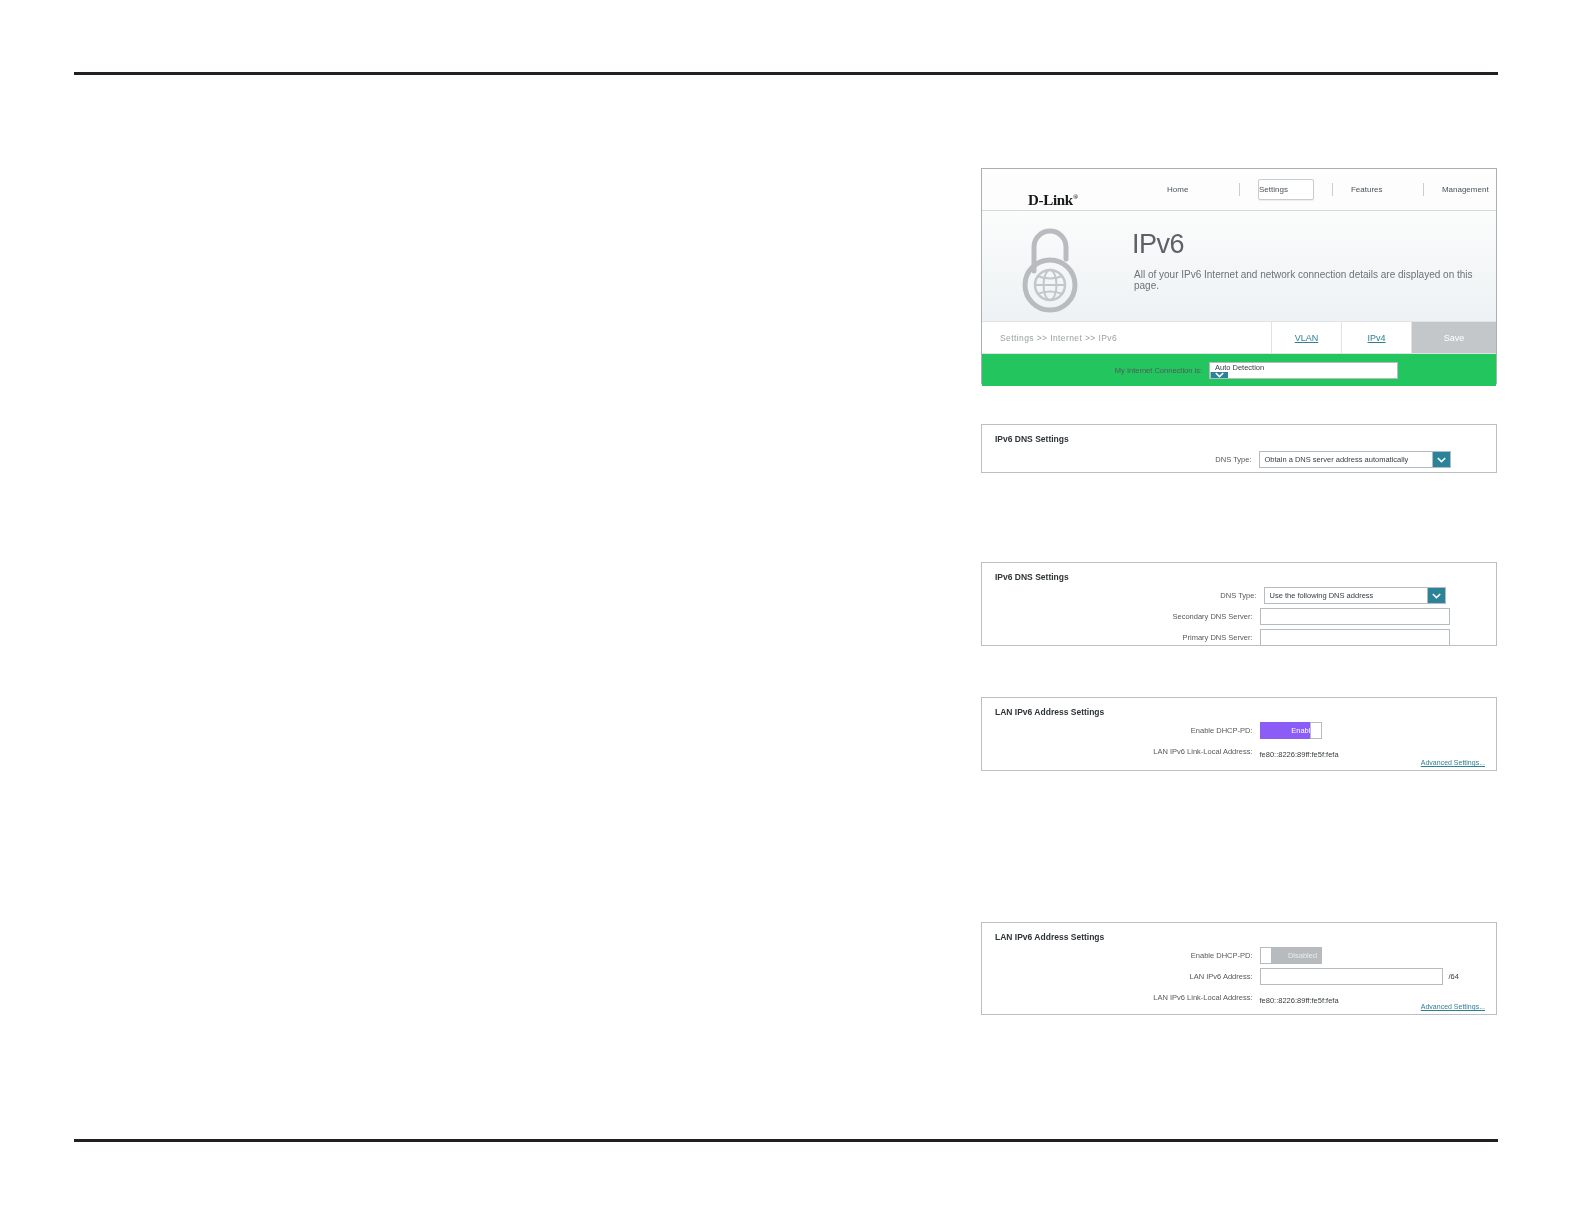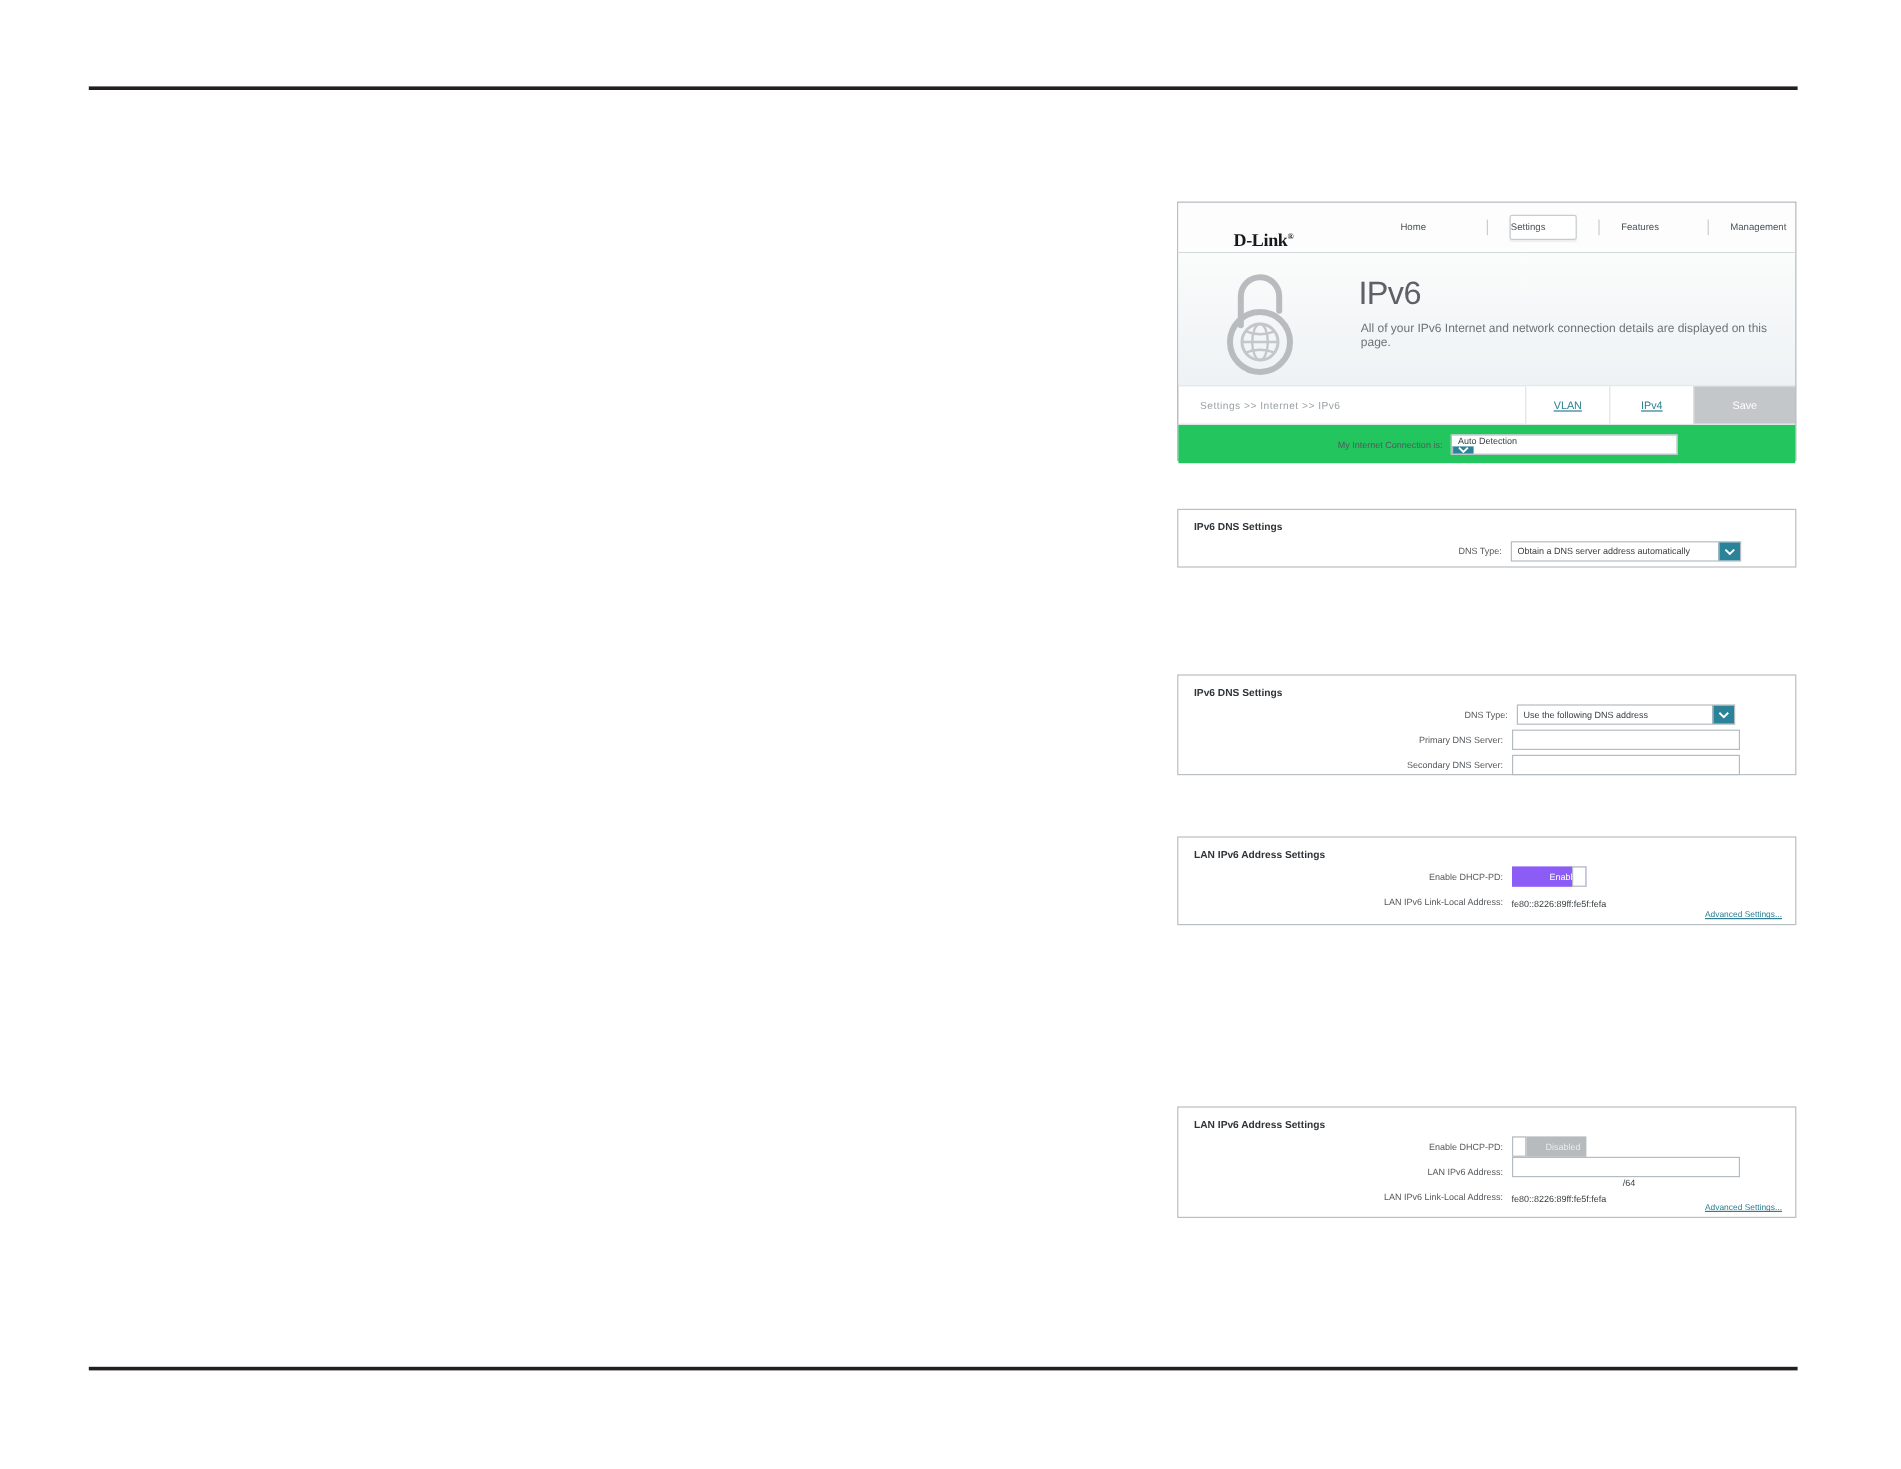--- a/index.html
+++ b/index.html
@@ -418,25 +418,25 @@
       <div class="select" style="width:182px;">
         <div class="val">Use the following DNS address</div>
         <div class="arrow">
           <svg width="9" height="6" viewBox="0 0 9 6">
               <path d="M0.8 1 L4.5 4.6 L8.2 1" fill="none" stroke="#ffffff" stroke-width="1.6"></path>
             </svg>
         </div>
       </div>
     </div>
     <div class="row">
+      <div class="lbl" style="width:224px;padding-right:7px;">Secondary DNS Server:</div>
+      <input class="tinput" style="width: 190px;" type="text" value="">
+    </div>
+    <div class="row">
       <div class="lbl" style="width:224px;padding-right:7px;">Primary DNS Server:</div>
-      <input class="tinput" style="width: 190px;" type="text" value="">
-    </div>
-    <div class="row">
-      <div class="lbl" style="width:224px;padding-right:7px;">Secondary DNS Server:</div>
       <input class="tinput" style="width: 190px;" type="text" value="">
     </div>
   </div>
 </div>
 
 <div class="panel" id="panel-lan-enabled">
   <div class="panel-title">LAN IPv6 Address Settings</div>
   <div class="rows" style="top:22px;">
     <div class="row">
       <div class="lbl" style="width:224px;padding-right:7px;">Enable DHCP-PD:</div>
@@ -464,21 +464,21 @@
       <div class="lbl" style="width:224px;padding-right:7px;">Enable DHCP-PD:</div>
       <div style="width:190px;display:flex;">
         <div class="toggle off">
           <div class="track">Disabled</div>
           <div class="knob"></div>
         </div>
       </div>
     </div>
     <div class="row">
       <div class="lbl" style="width:224px;padding-right:7px;">LAN IPv6 Address:</div>
-      <div style="width:190px;display:flex;align-items:center;flex-direction:column;">
+      <div style="width:190px;display:flex;align-items:center;">
         <input class="tinput" style="width: 190px;" type="text" value="">
         <span class="suffix64">/64</span>
       </div>
     </div>
     <div class="row">
       <div class="lbl" style="width:224px;padding-right:7px;">LAN IPv6 Link-Local Address:</div>
       <div style="width:190px;">
         <span class="static-val">fe80::8226:89ff:fe5f:fefa</span>
       </div>
     </div>

